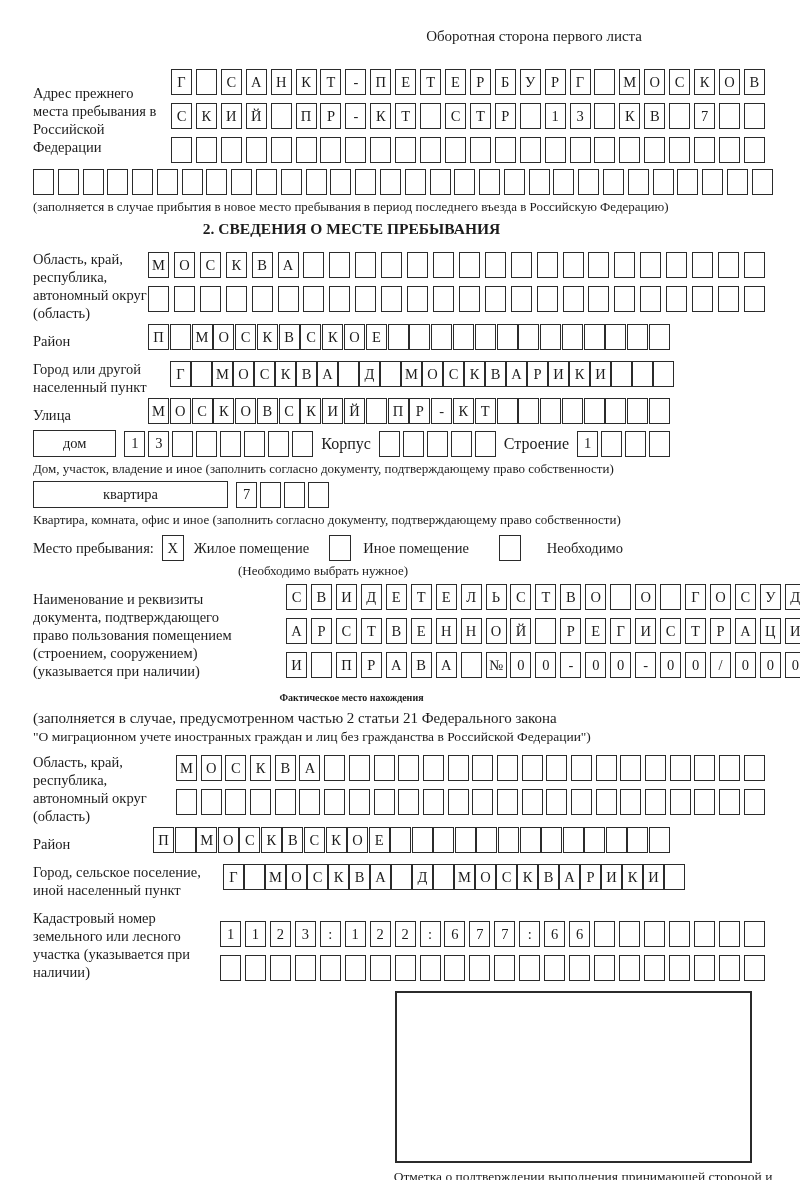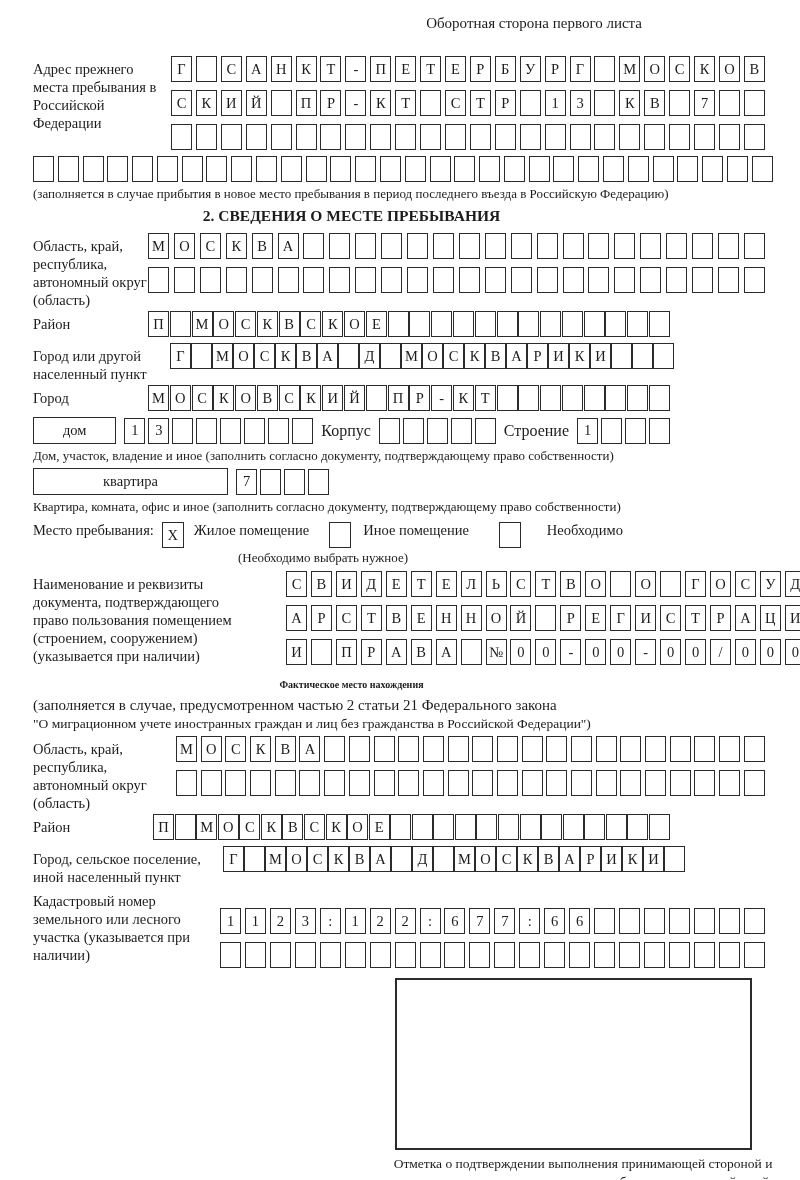--- a/index.html
+++ b/index.html
@@ -1,19 +1,19 @@
 <!DOCTYPE html>
 <html><head>
 <meta charset="utf-8">
 <style>
   html,body{margin:0;padding:0;background:#fff;}
   body{width:800px;height:1180px;overflow:hidden;font-family:"Liberation Serif","DejaVu Serif",serif;color:#1c1c1c;}
-  .page{width:700px;height:1180px;box-sizing:border-box;padding:15px 30px 0 33px;}
+  .page{width:700px;height:1180px;box-sizing:border-box;padding:28px 30px 0 33px;}
   .hdr{ text-align:right; font-size:15px; padding-right:28px; margin-bottom:24px;}
-  .frow{display:flex;align-items:flex-start;margin-bottom:2px;}
+  .frow{display:flex;align-items:center;margin-bottom:2px;}
   .flabel{font-size:14.5px;line-height:18px;padding-top:4px;flex:0 0 auto;}
   .rows{display:flex;flex-direction:column;gap:4px;flex:0 0 auto;}
   .cells{display:flex;justify-content:space-between;margin-bottom:4px;}
   .cell{flex:0 0 21px;height:26px;box-sizing:border-box;border:1.5px solid #2b2b2b;
         display:flex;align-items:center;justify-content:center;
         font-size:14.5px;line-height:1;background:#fff;}
   .cells-inline{display:flex;gap:3px;margin-bottom:0;}
   .cells-inline .cell{flex:0 0 21px;}
   
   .w594{width:594px;} .w740{width:740px;} .w617{width:617px;} .w595{width:595px;}
@@ -21,21 +21,21 @@
   
   .lw138{width:138px;} .lw115{width:115px;} .lw137{width:137px;} .lw210{width:210px;}
   .lw143{width:143px;} .lw120{width:120px;} .lw190{width:190px;} .lw187{width:187px;font-family:Liberation Serif, serif;}
   .note{font-size:13px;line-height:15px;margin:1px 0 5px 0;}
   .note-center{}
   .sec-title{font-weight:bold;font-size:15.5px;text-align:center;margin:6px 0 8px 0;}
   .wide-box{box-sizing:border-box;border:1.5px solid #2b2b2b;height:27px;display:flex;
             align-items:center;justify-content:center;font-size:14.5px;}
   .house-row{display:flex;align-items:center;margin-bottom:4px;}
   .inline-lbl{font-size:16px;margin:0 8px;}
-  .chk-row{display:flex;margin:8px 0 2px 0;font-size:14.5px;}
+  .chk-row{display:flex;align-items:center;margin:8px 0 2px 0;font-size:14.5px;}
   .chk{width:22px;height:26px;box-sizing:border-box;border:1.5px solid #2b2b2b;display:flex;
        align-items:center;justify-content:center;font-size:14.5px;flex:0 0 22px;}
   .stamp-box{margin-left:362px;width:357px;height:172px;box-sizing:border-box;border:2px solid #2b2b2b;margin-top:6px;}
   .stamp-caption{margin-left:345px;width:410px;text-align:center;font-size:13.5px;line-height:18px;margin-top:5px;}
   .offset-rows{margin-top:20px;}
 </style>
 </head>
 <body>
 
 <div class="page">
@@ -273,21 +273,21 @@
         <span class="cell">И</span>
         <span class="cell">К</span>
         <span class="cell">И</span>
         <span class="cell"></span>
         <span class="cell"></span>
         <span class="cell"></span>
       </div>
   </div>
 
   <div class="frow">
-    <div class="flabel lw115">Город</div>
+    <div class="flabel lw115">Улица</div>
     <div class="cells w617">
         <span class="cell">М</span>
         <span class="cell">О</span>
         <span class="cell">С</span>
         <span class="cell">К</span>
         <span class="cell">О</span>
         <span class="cell">В</span>
         <span class="cell">С</span>
         <span class="cell">К</span>
         <span class="cell">И</span>

